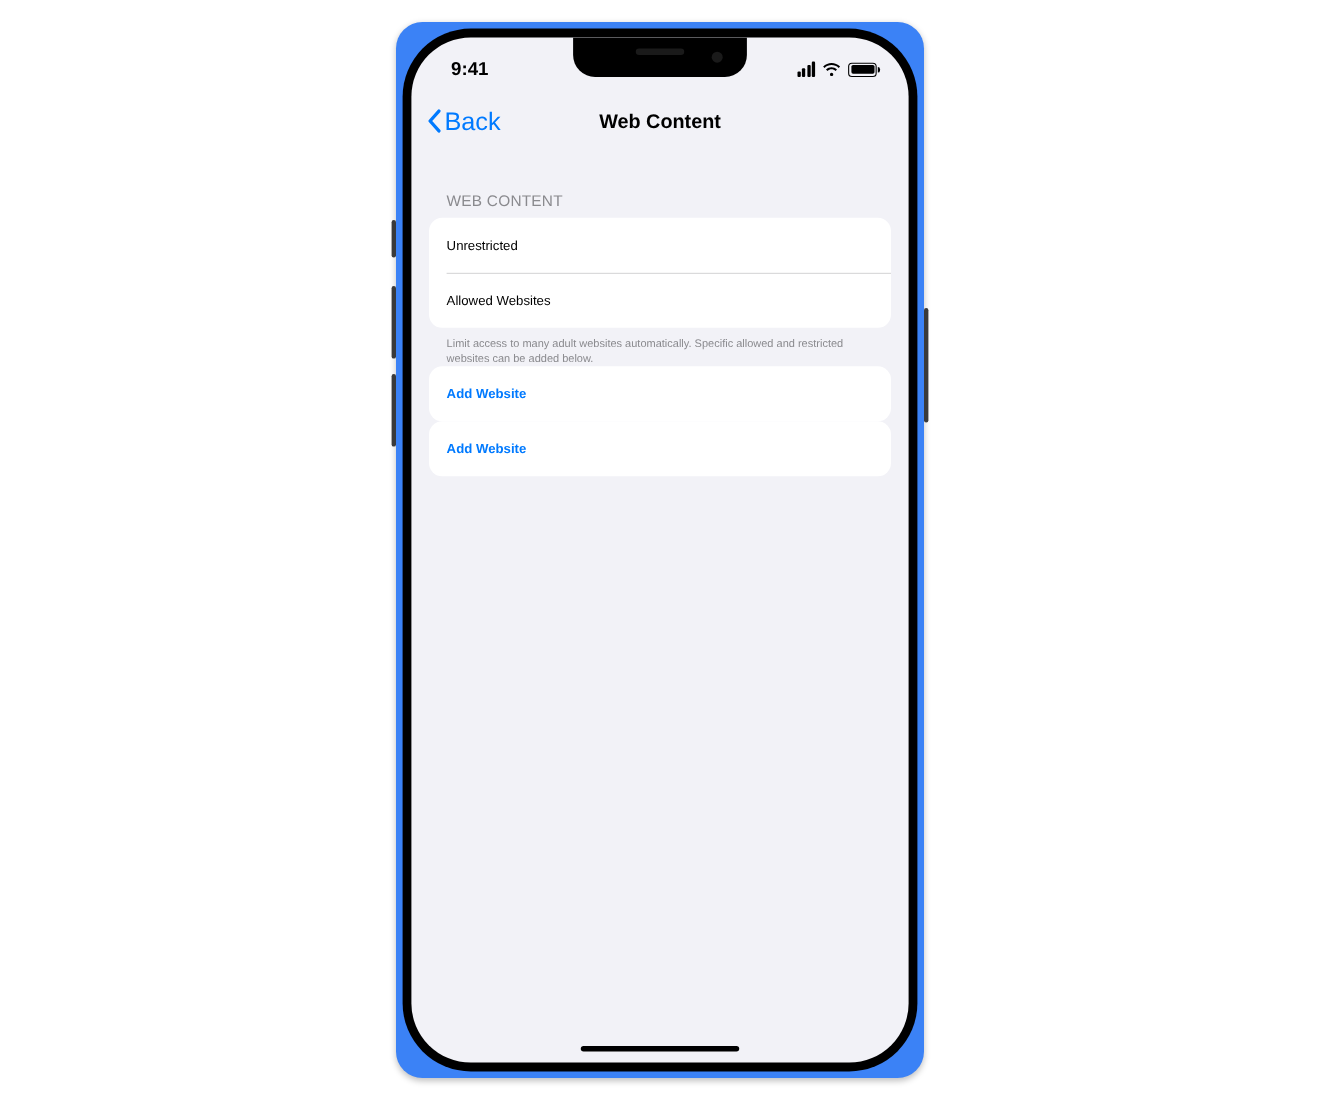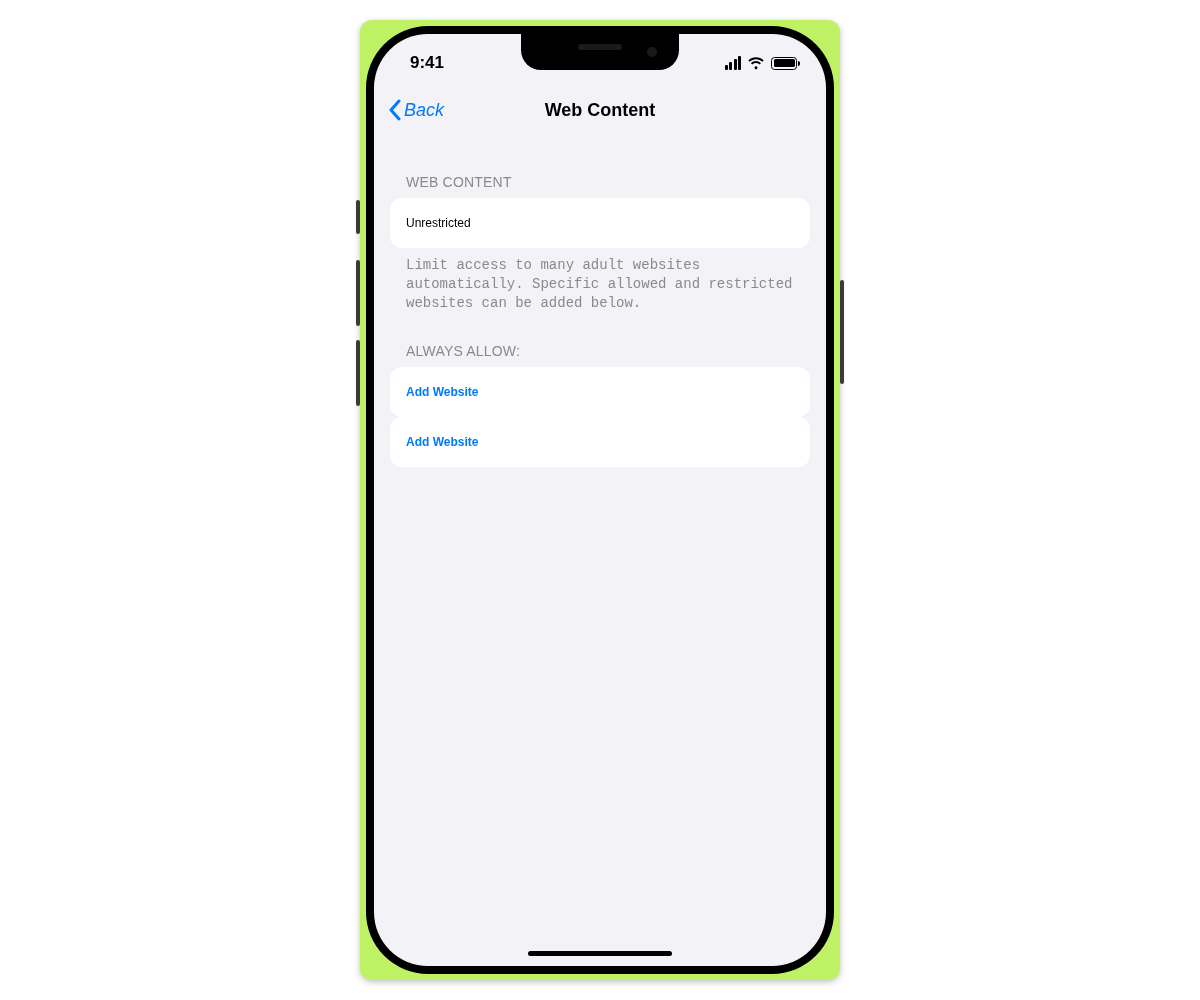--- a/index.html
+++ b/index.html
@@ -13,22 +13,22 @@
       background: #ffffff;
       width: 1200px;
       height: 1000px;
       display: flex;
       align-items: center;
       justify-content: center;
     }
     .phone-frame {
       width: 480px;
       height: 960px;
-      background: #bef264;
-      border-radius: 12px;
+      background: #3b82f6;
+      border-radius: 24px;
       padding: 6px;
       position: relative;
       box-shadow: 0 2px 6px rgba(0,0,0,0.25);
     }
     .phone-inner-border {
       width: 100%;
       height: 100%;
       background: #000;
       border-radius: 62px;
       padding: 8px;
@@ -156,22 +156,21 @@
       align-items: center;
       gap: 3px;
       color: #007aff;
       cursor: pointer;
     }
     .back-chevron {
       width: 13px;
       height: 22px;
     }
     .back-label {
-      font-size: 18px;
-      font-style: italic;
+      font-size: 23px;
     }
     .nav-title {
       position: absolute;
       left: 50%;
       transform: translateX(-50%);
       font-size: 18px;
       font-weight: 600;
       color: #000;
     }
     .content {
@@ -215,25 +214,24 @@
     .list-row.link {
       color: #007aff;
       font-weight: bold;
     }
     .checkmark {
       width: 18px;
       height: 18px;
       color: #007aff;
     }
     .section-footer {
-      font-size: 14px;
+      font-size: 10px;
       color: #8a8a8e;
       line-height: 1.35;
       padding: 8px 16px 0 16px;
-      font-family: Liberation Mono, monospace;
     }
     .home-indicator {
       position: absolute;
       bottom: 10px;
       left: 50%;
       transform: translateX(-50%);
       width: 144px;
       height: 5px;
       background: #000;
       border-radius: 3px;
@@ -285,24 +283,26 @@
         <div class="nav-title">Web Content</div>
       </div>
 
       <div class="content">
 
         <div class="section-header first">WEB CONTENT</div>
         <div class="list">
           <div class="list-row">
             <span>Unrestricted</span>
           </div>
+          <div class="list-row">
+            <span>Allowed Websites</span>
+          </div>
         </div>
         <div class="section-footer">Limit access to many adult websites automatically. Specific allowed and restricted websites can be added below.</div>
 
-        <div class="section-header tight">ALWAYS ALLOW:</div>
         <div class="list">
           <div class="list-row link">
             <span>Add Website</span>
           </div>
         </div>
 
         <div class="list">
           <div class="list-row link">
             <span>Add Website</span>
           </div>

